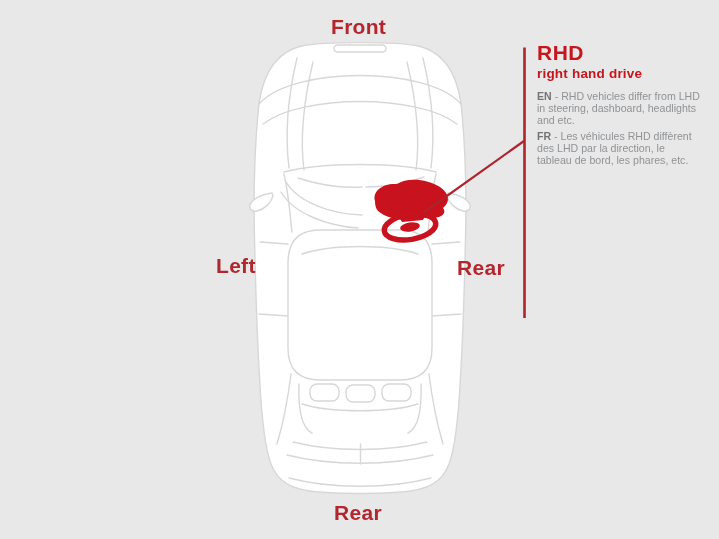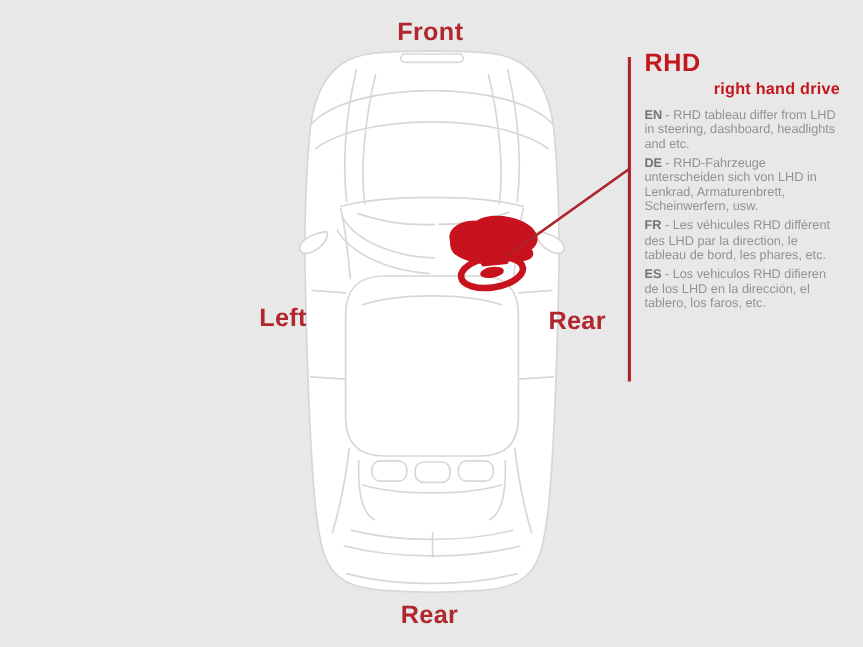--- a/index.html
+++ b/index.html
@@ -33,21 +33,20 @@
     color:#c4161c;
     line-height:1;
     letter-spacing:.5px;
   }
   .rhd-subtitle{
     font-size:13.5px;
     font-weight:800;
     color:#c4161c;
     margin-top:3px;
     letter-spacing:.2px;
-    text-align:right;
   }
   .entries{margin-top:9px;}
   .entry{
     font-size:10.6px;
     line-height:1.14;
     color:#909295;
     margin-bottom:4px;
   }
   .entry .code{font-weight:800;color:#737476;text-align:right;}
   .entry .sep{color:#909295;}
@@ -143,20 +142,18 @@
 
   <div class="dir-label label-front">Front</div>
   <div class="dir-label label-left">Left</div>
   <div class="dir-label label-right">Rear</div>
   <div class="dir-label label-rear">Rear</div>
 
   <div class="rhd-panel">
     <div class="rhd-title">RHD</div>
     <div class="rhd-subtitle">right hand drive</div>
     <div class="entries">
-      <div class="entry"><span class="code">EN</span><span class="sep"> - </span><span class="txt">RHD tableau differ from LHD in steering, dashboard, headlights and etc.</span></div>
-      <div class="entry"><span class="code">DE</span><span class="sep"> - </span><span class="txt">RHD-Fahrzeuge unterscheiden sich von LHD in Lenkrad, Armaturenbrett, Scheinwerfern, usw.</span></div>
+      <div class="entry"><span class="code">EN</span><span class="sep"> - </span><span class="txt">RHD vehicles differ from LHD in steering, dashboard, headlights and etc.</span></div>
       <div class="entry"><span class="code">FR</span><span class="sep"> - </span><span class="txt">Les véhicules RHD diffèrent des LHD par la direction, le tableau de bord, les phares, etc.</span></div>
-      <div class="entry"><span class="code">ES</span><span class="sep"> - </span><span class="txt">Los vehiculos RHD difieren de los LHD en la dirección, el tablero, los faros, etc.</span></div>
     </div>
   </div>
 
 </div>
 
 </body></html>

